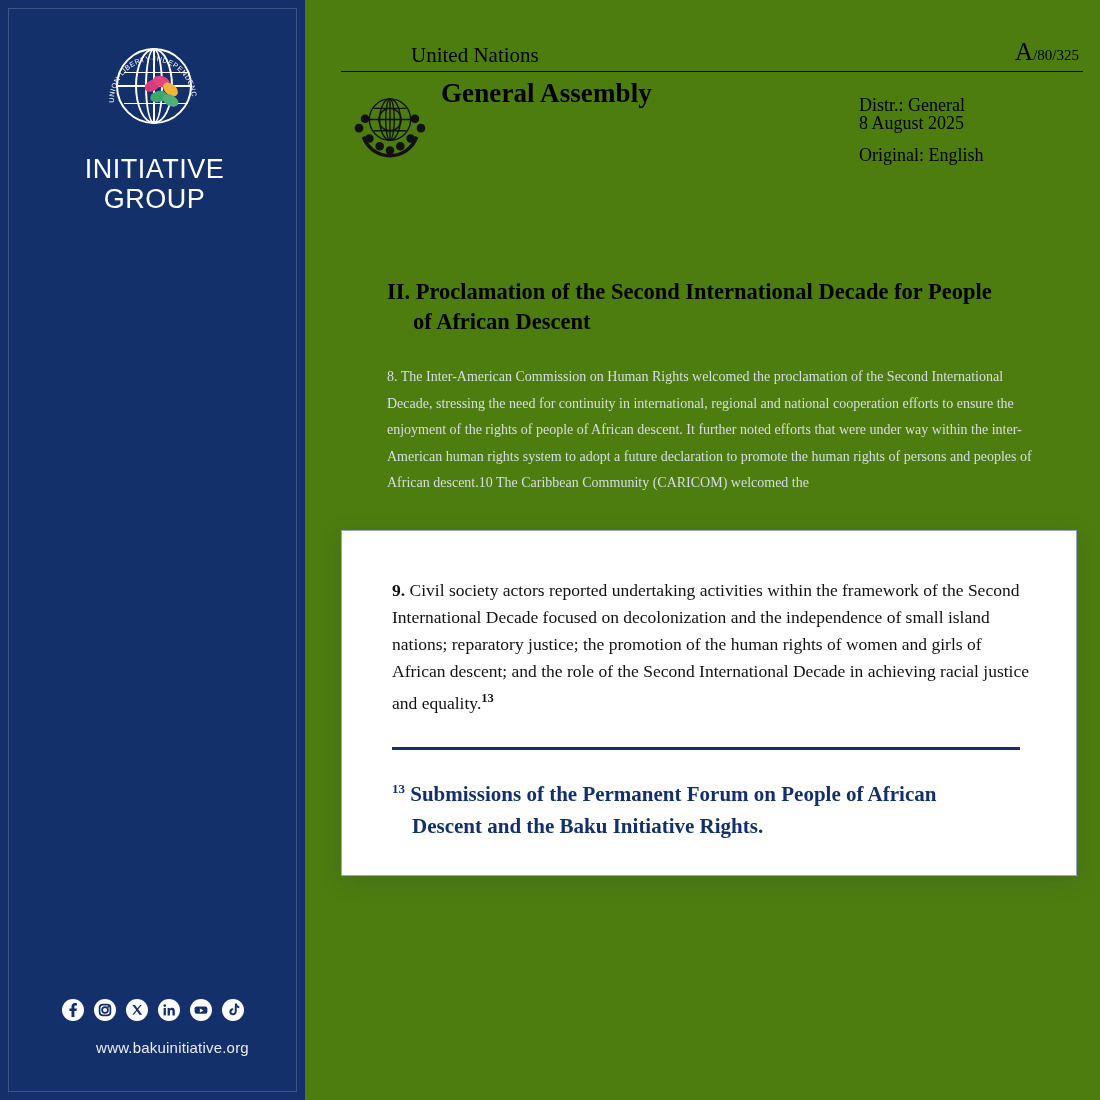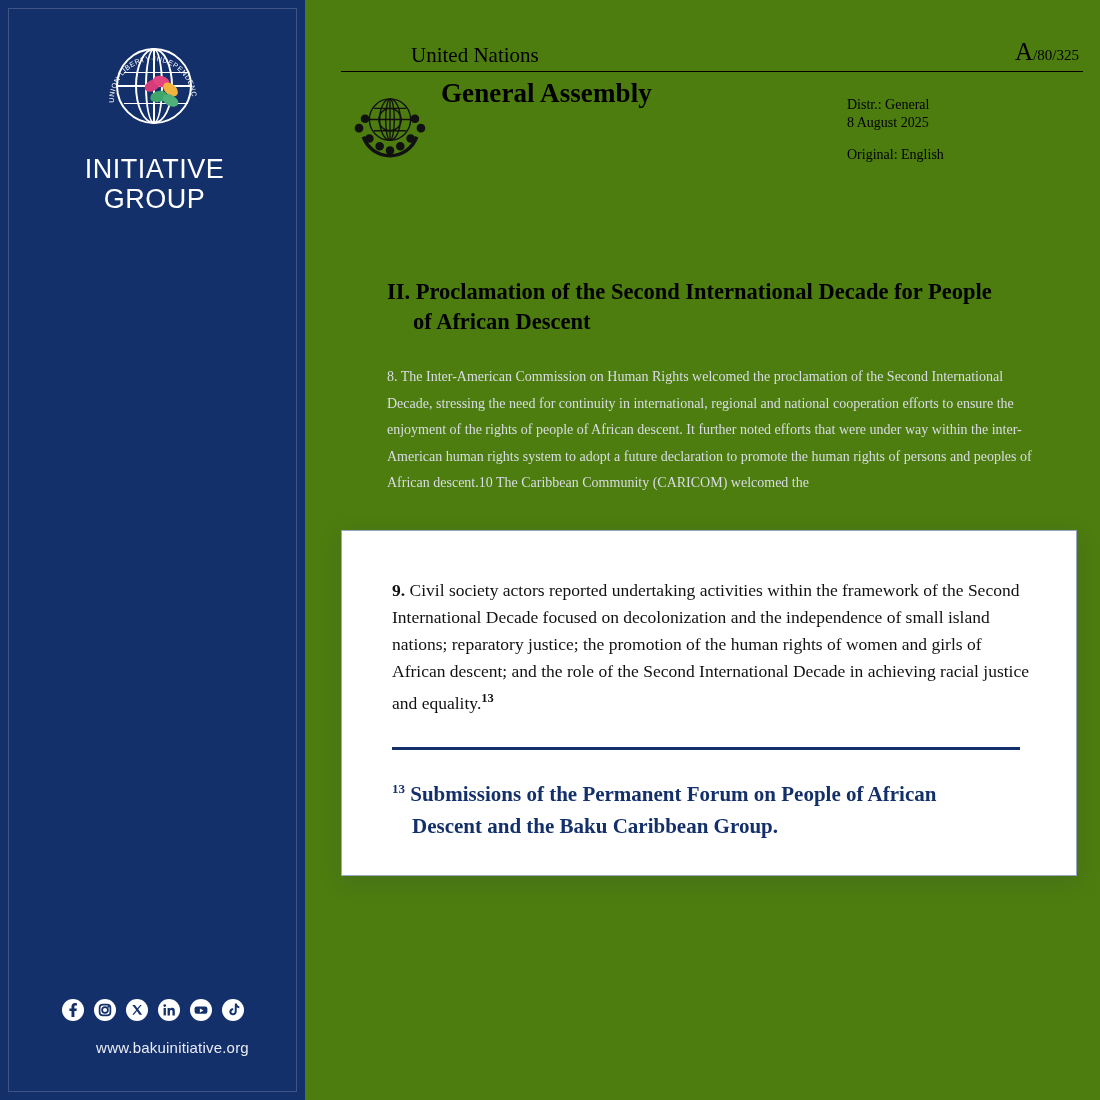--- a/index.html
+++ b/index.html
@@ -189,22 +189,22 @@
   }
   #ga-title {
     position: absolute;
     left: 100px; top: 6px;
     font-size: 27px;
     font-weight: bold;
     letter-spacing: 0.1px;
   }
   #distr-block {
     position: absolute;
-    left: 506px; top: 24px;
-    font-size: 14px;
+    left: 518px; top: 24px;
+    font-size: 18px;
     line-height: 18px;
   }
   #distr-block .gap { height: 14px; }
 
   
   #section-heading {
     position: absolute;
     left: 82px; top: 258px;
     width: 660px;
     font-size: 22.5px;
@@ -389,18 +389,18 @@
     <section id="highlight-card">
       <p id="para-9">
         <b>9.</b><span> Civil society actors reported undertaking activities within the framework of the Second International Decade focused on decolonization and the independence of small island nations; reparatory justice; the promotion of the human rights of women and girls of African descent; and the role of the Second International Decade in achieving racial justice and equality.</span><sup>13</sup>
       </p>
 
       <div id="footnote-rule"></div>
 
       <div id="footnote">
         <sup>13</sup>
         <span>Submissions of the Permanent Forum on People of African</span>
-        <span class="cont">Descent and the Baku Caribbean Group.</span>
+        <span class="cont">Descent and the Baku Initiative Rights.</span>
       </div>
     </section>
 
   </main>
 </div>
 
 </body></html>

